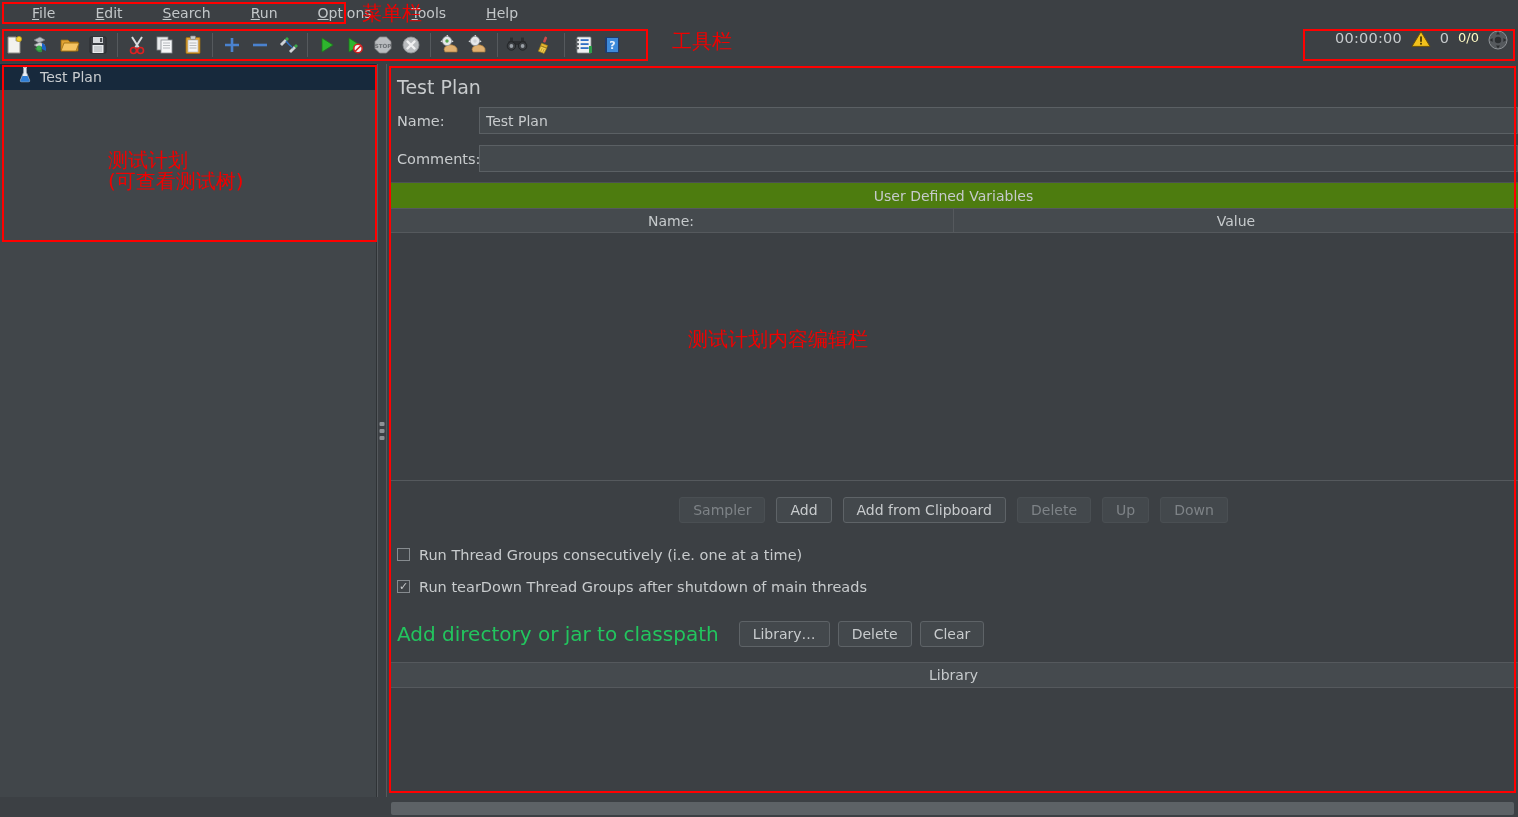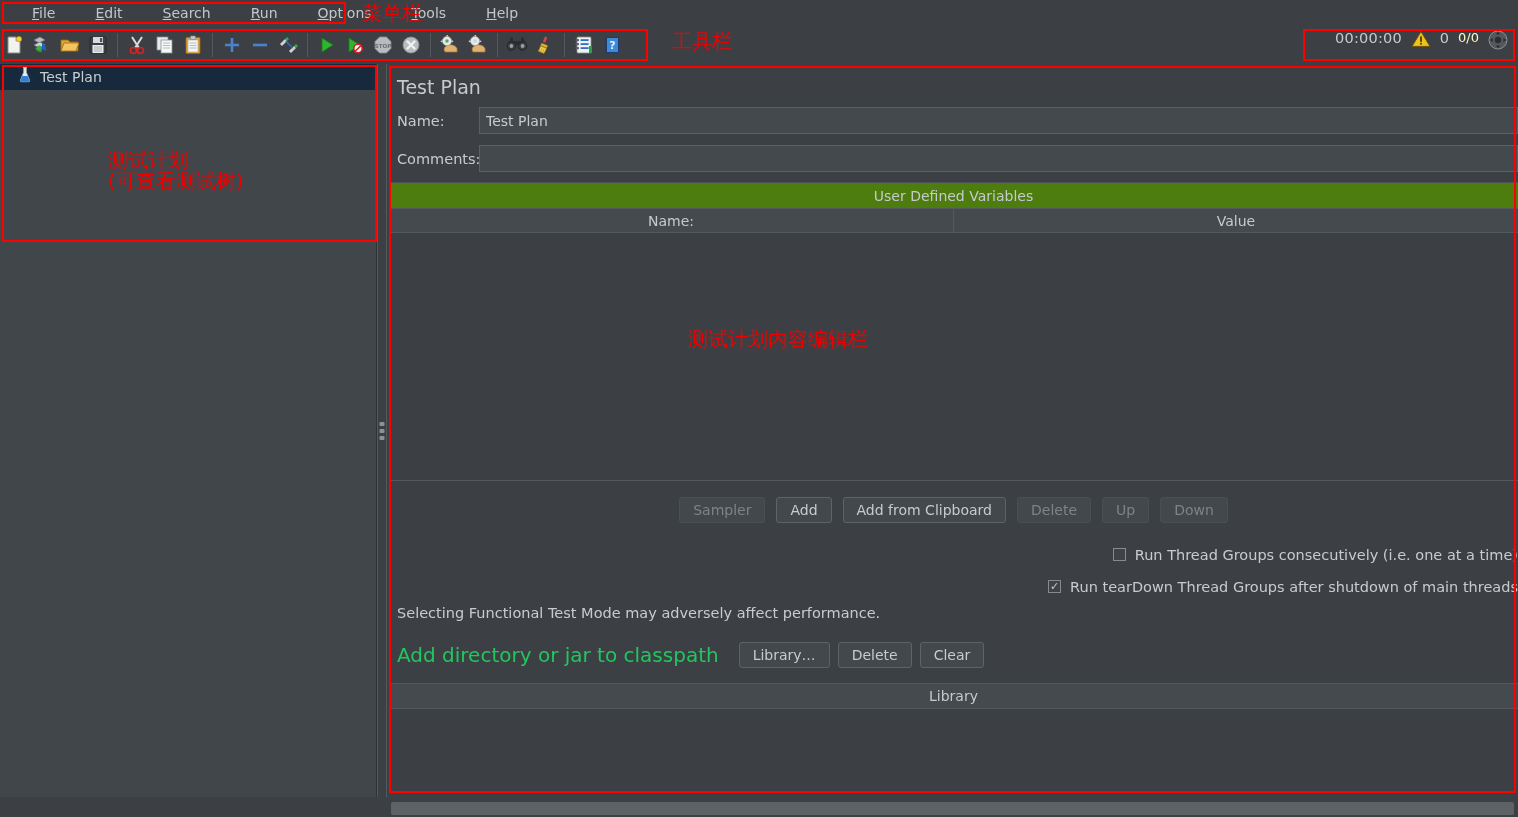--- a/index.html
+++ b/index.html
@@ -106,21 +106,21 @@
   .btn {
     height: 26px; padding: 0 13px; font-size: 14px; color: #c8cbcd;
     background: #43484c; border: 1px solid #5e6367; border-radius: 3px;
     display: inline-flex; align-items: center; justify-content: center;
     font-family: "DejaVu Sans", "Liberation Sans", sans-serif;
     cursor: default; white-space: nowrap;
   }
   .btn.disabled { color: #7e8387; border-color: #4a4f53; }
 
   .check-list { margin-top: 18px; padding-left: 8px; }
-  .check-row { display: flex; align-items: center; height: 27px; margin-bottom: 5px; gap: 9px; justify-content: flex-end; }
+  .check-row { display: flex; align-items: center; height: 27px; margin-bottom: 5px; gap: 9px; }
   .cbox {
     width: 13px; height: 13px; border: 1px solid #868b8f; background: #3f4347;
     display: inline-flex; align-items: center; justify-content: center;
     font-size: 11px; line-height: 11px; color: #c8cbcd; flex: none;
   }
   .check-label { font-size: 14.5px; color: #c8cbcd; }
   .note { font-size: 14.5px; color: #c8cbcd; padding-left: 8px; margin-top: 3px; }
 
   .classpath-row { display: flex; align-items: center; gap: 8px; padding-left: 8px; margin-top: 21px; }
   .classpath-row .cp-label { font-size: 20px; color: #22c55e; margin-right: 12px; }
@@ -460,21 +460,20 @@
       <div class="check-row">
         <span class="cbox"></span>
         <span class="check-label">Run Thread Groups consecutively (i.e. one at a time)</span>
       </div>
       <div class="check-row">
         <span class="cbox">✓</span>
         <span class="check-label">Run tearDown Thread Groups after shutdown of main threads</span>
       </div>
     </div>
 
-    <div class="note">Selecting Functional Test Mode may adversely affect performance.</div>
 
     <div class="classpath-row">
       <span class="cp-label">Add directory or jar to classpath</span>
       <div class="btn">Library…</div>
       <div class="btn">Delete</div>
       <div class="btn">Clear</div>
     </div>
 
     <div class="library-head">Library</div>
     <div class="library-body"></div>

